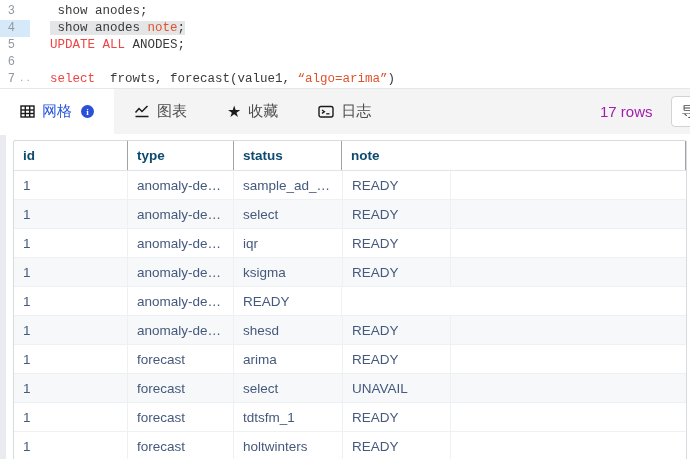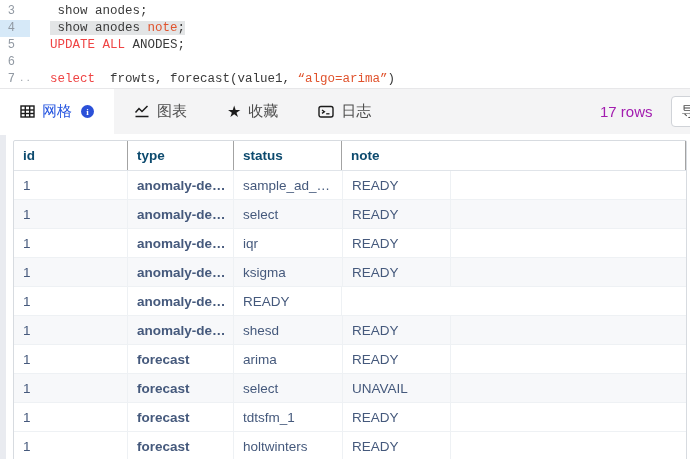--- a/index.html
+++ b/index.html
@@ -61,21 +61,21 @@
   .tr{display:flex;height:28px;border-bottom:1px solid #eef1f4;}
   .tr.head{height:29px;border-bottom:1px solid #e0e4e9;}
   .tr.alt{background:#f7f8fa;}
   .td{
     box-sizing:border-box;padding:0 4px 0 9px;display:flex;align-items:center;
     font-size:13.5px;color:#45597c;border-right:1px solid #eef1f4;
     overflow:hidden;white-space:nowrap;
   }
   .tr.head .td{font-weight:bold;color:#0c4a6e;border-right:1px solid #a3a3a3;}
   .td.c0{width:114px;flex:0 0 114px;}
-  .td.c1{width:106px;flex:0 0 106px;font-weight:bold;}
+  .td.c1{width:106px;flex:0 0 106px;}
   .td.c2{width:109px;flex:0 0 109px;}
   .td.c3{width:108px;flex:0 0 108px;}
   .td.c4{flex:1;border-right:none;}
 </style>
 </head>
 <body>
 
 <div class="editor">
   <div class="ed-line">
     <div class="gutter">

